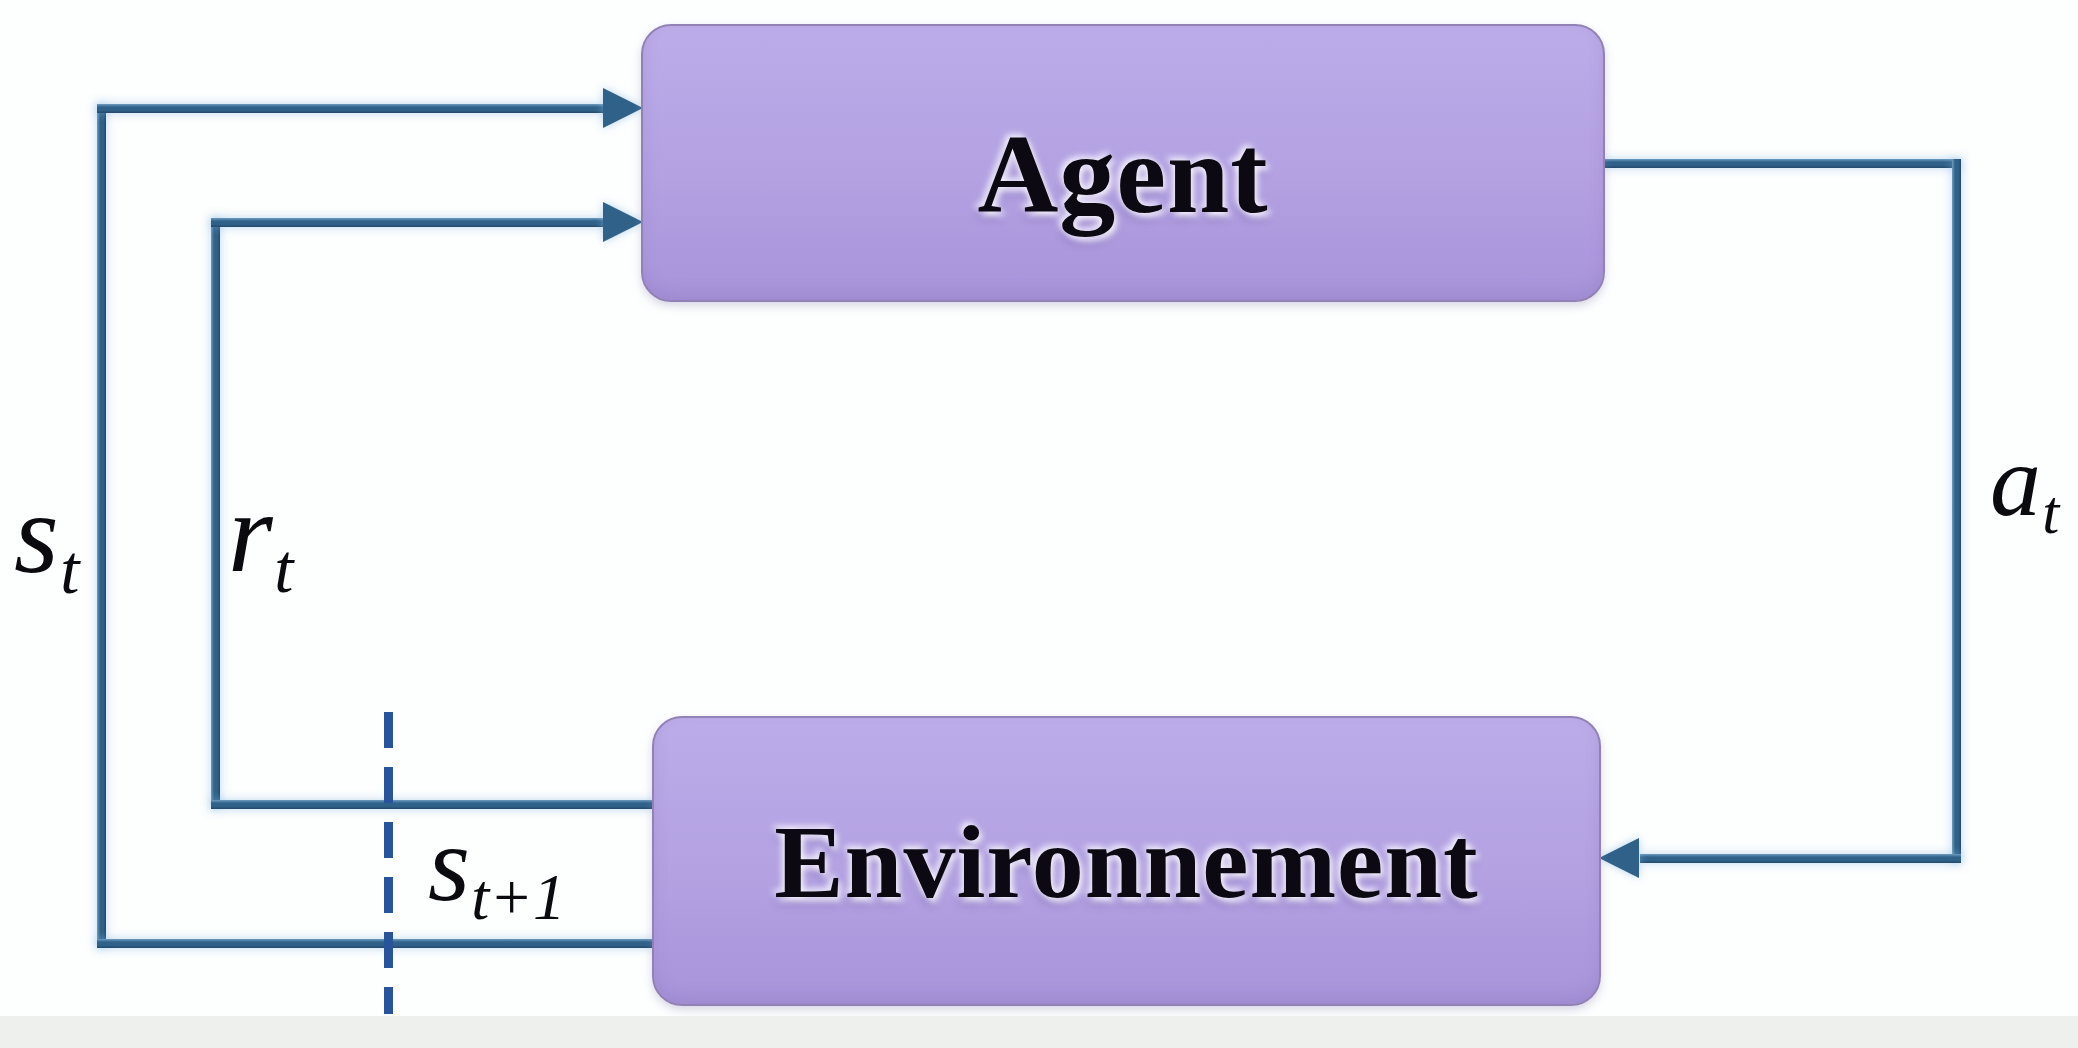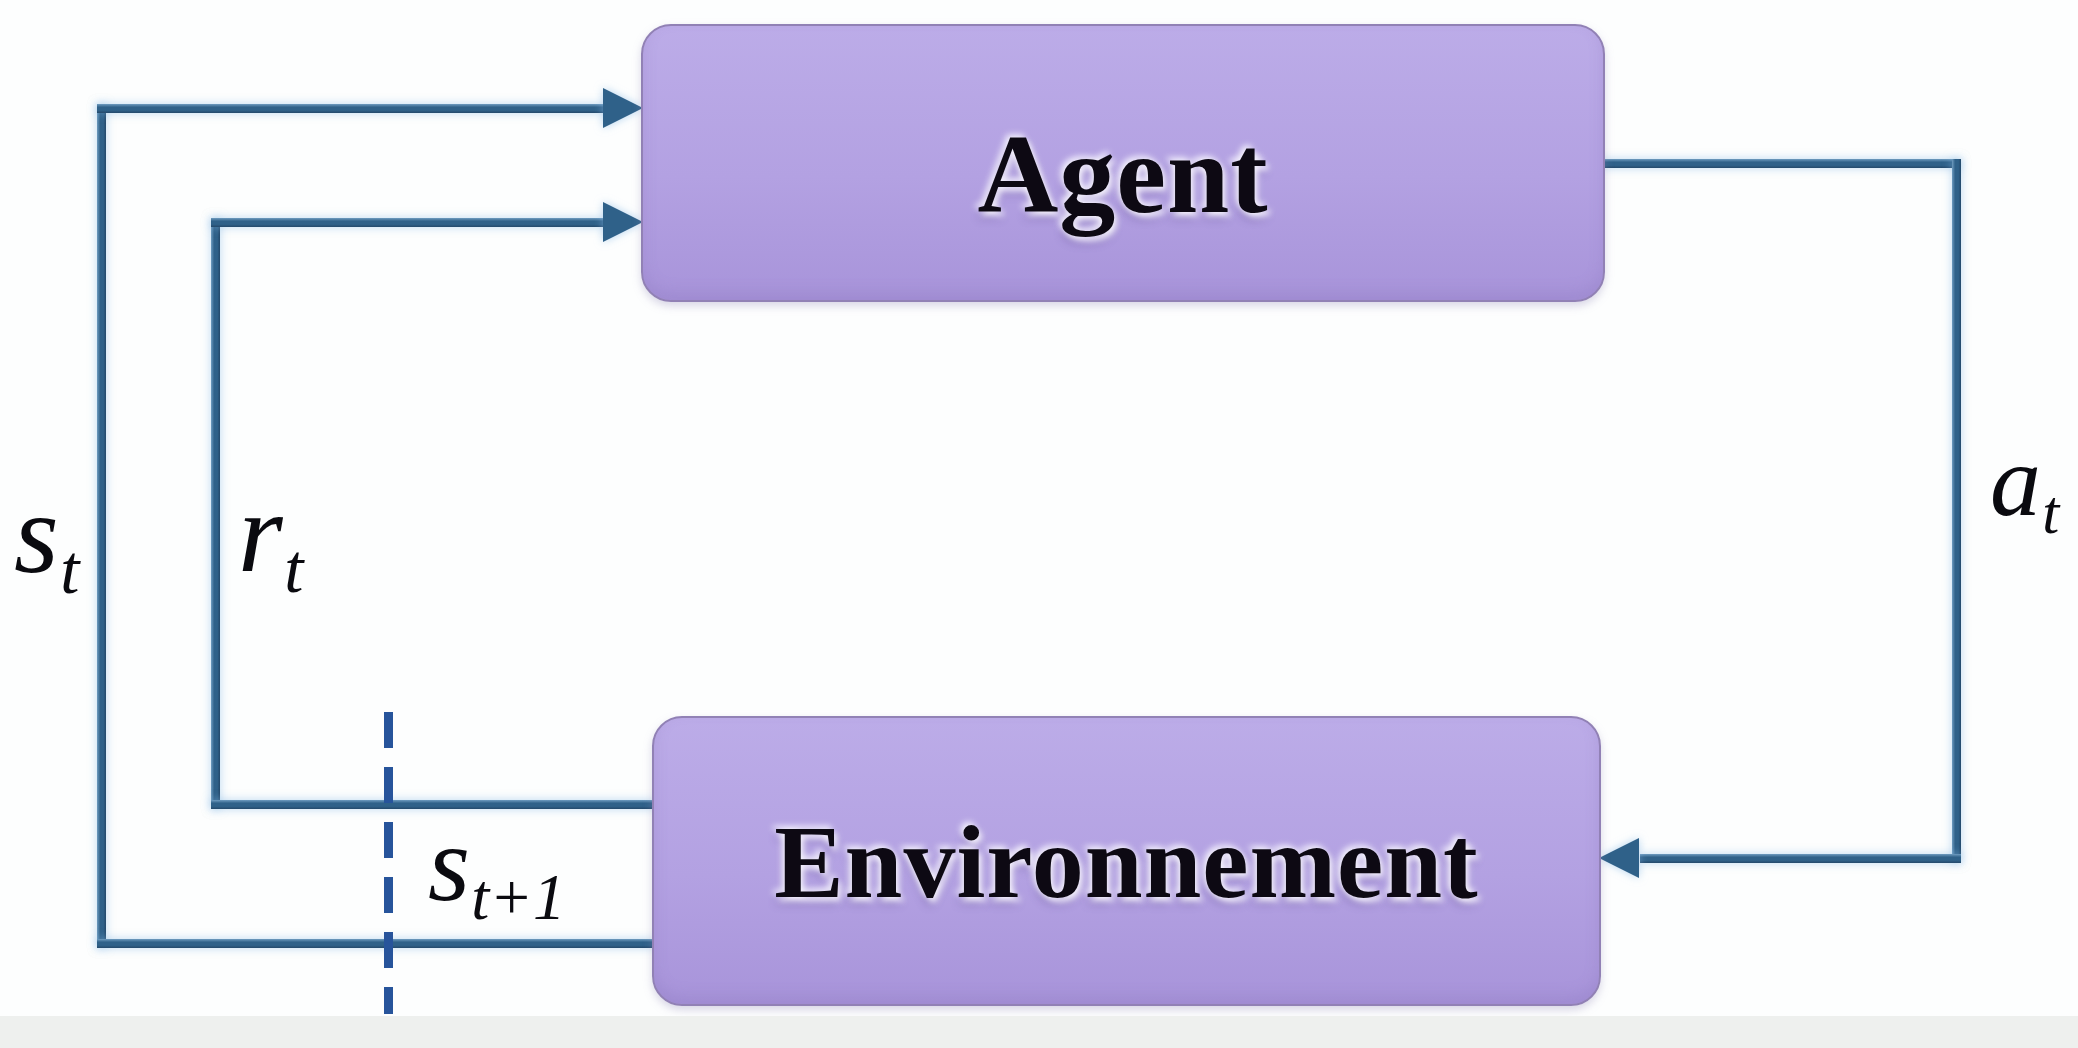--- a/index.html
+++ b/index.html
@@ -82,21 +82,21 @@
     line-height:1;
     white-space:nowrap;
   }
   .math-label .sub{
     font-size:0.60em;
     display:inline-block;
     transform:translateY(0.30em);
     margin-left:0.02em;
   }
   #label-s-t   {left:14px;   top:455px;margin-top:21px;}
-  #label-r-t   {left:238px;  top:475px;}
+  #label-r-t   {left:228px;  top:475px;}
   #label-a-t   {left:1990px; top:430px; font-size:102px;font-family:Liberation Serif, serif;}
   #label-r-t1  {left:434px;  top:675px; font-size:108px;}
   #label-s-t1  {left:428px;  top:810px; font-size:108px;}
   
   #bottom-strip{position:absolute;left:0;top:1016px;width:2078px;height:32px;background:#eef0ee;}
 </style>
 </head>
 <body>
 
 <div id="canvas">

